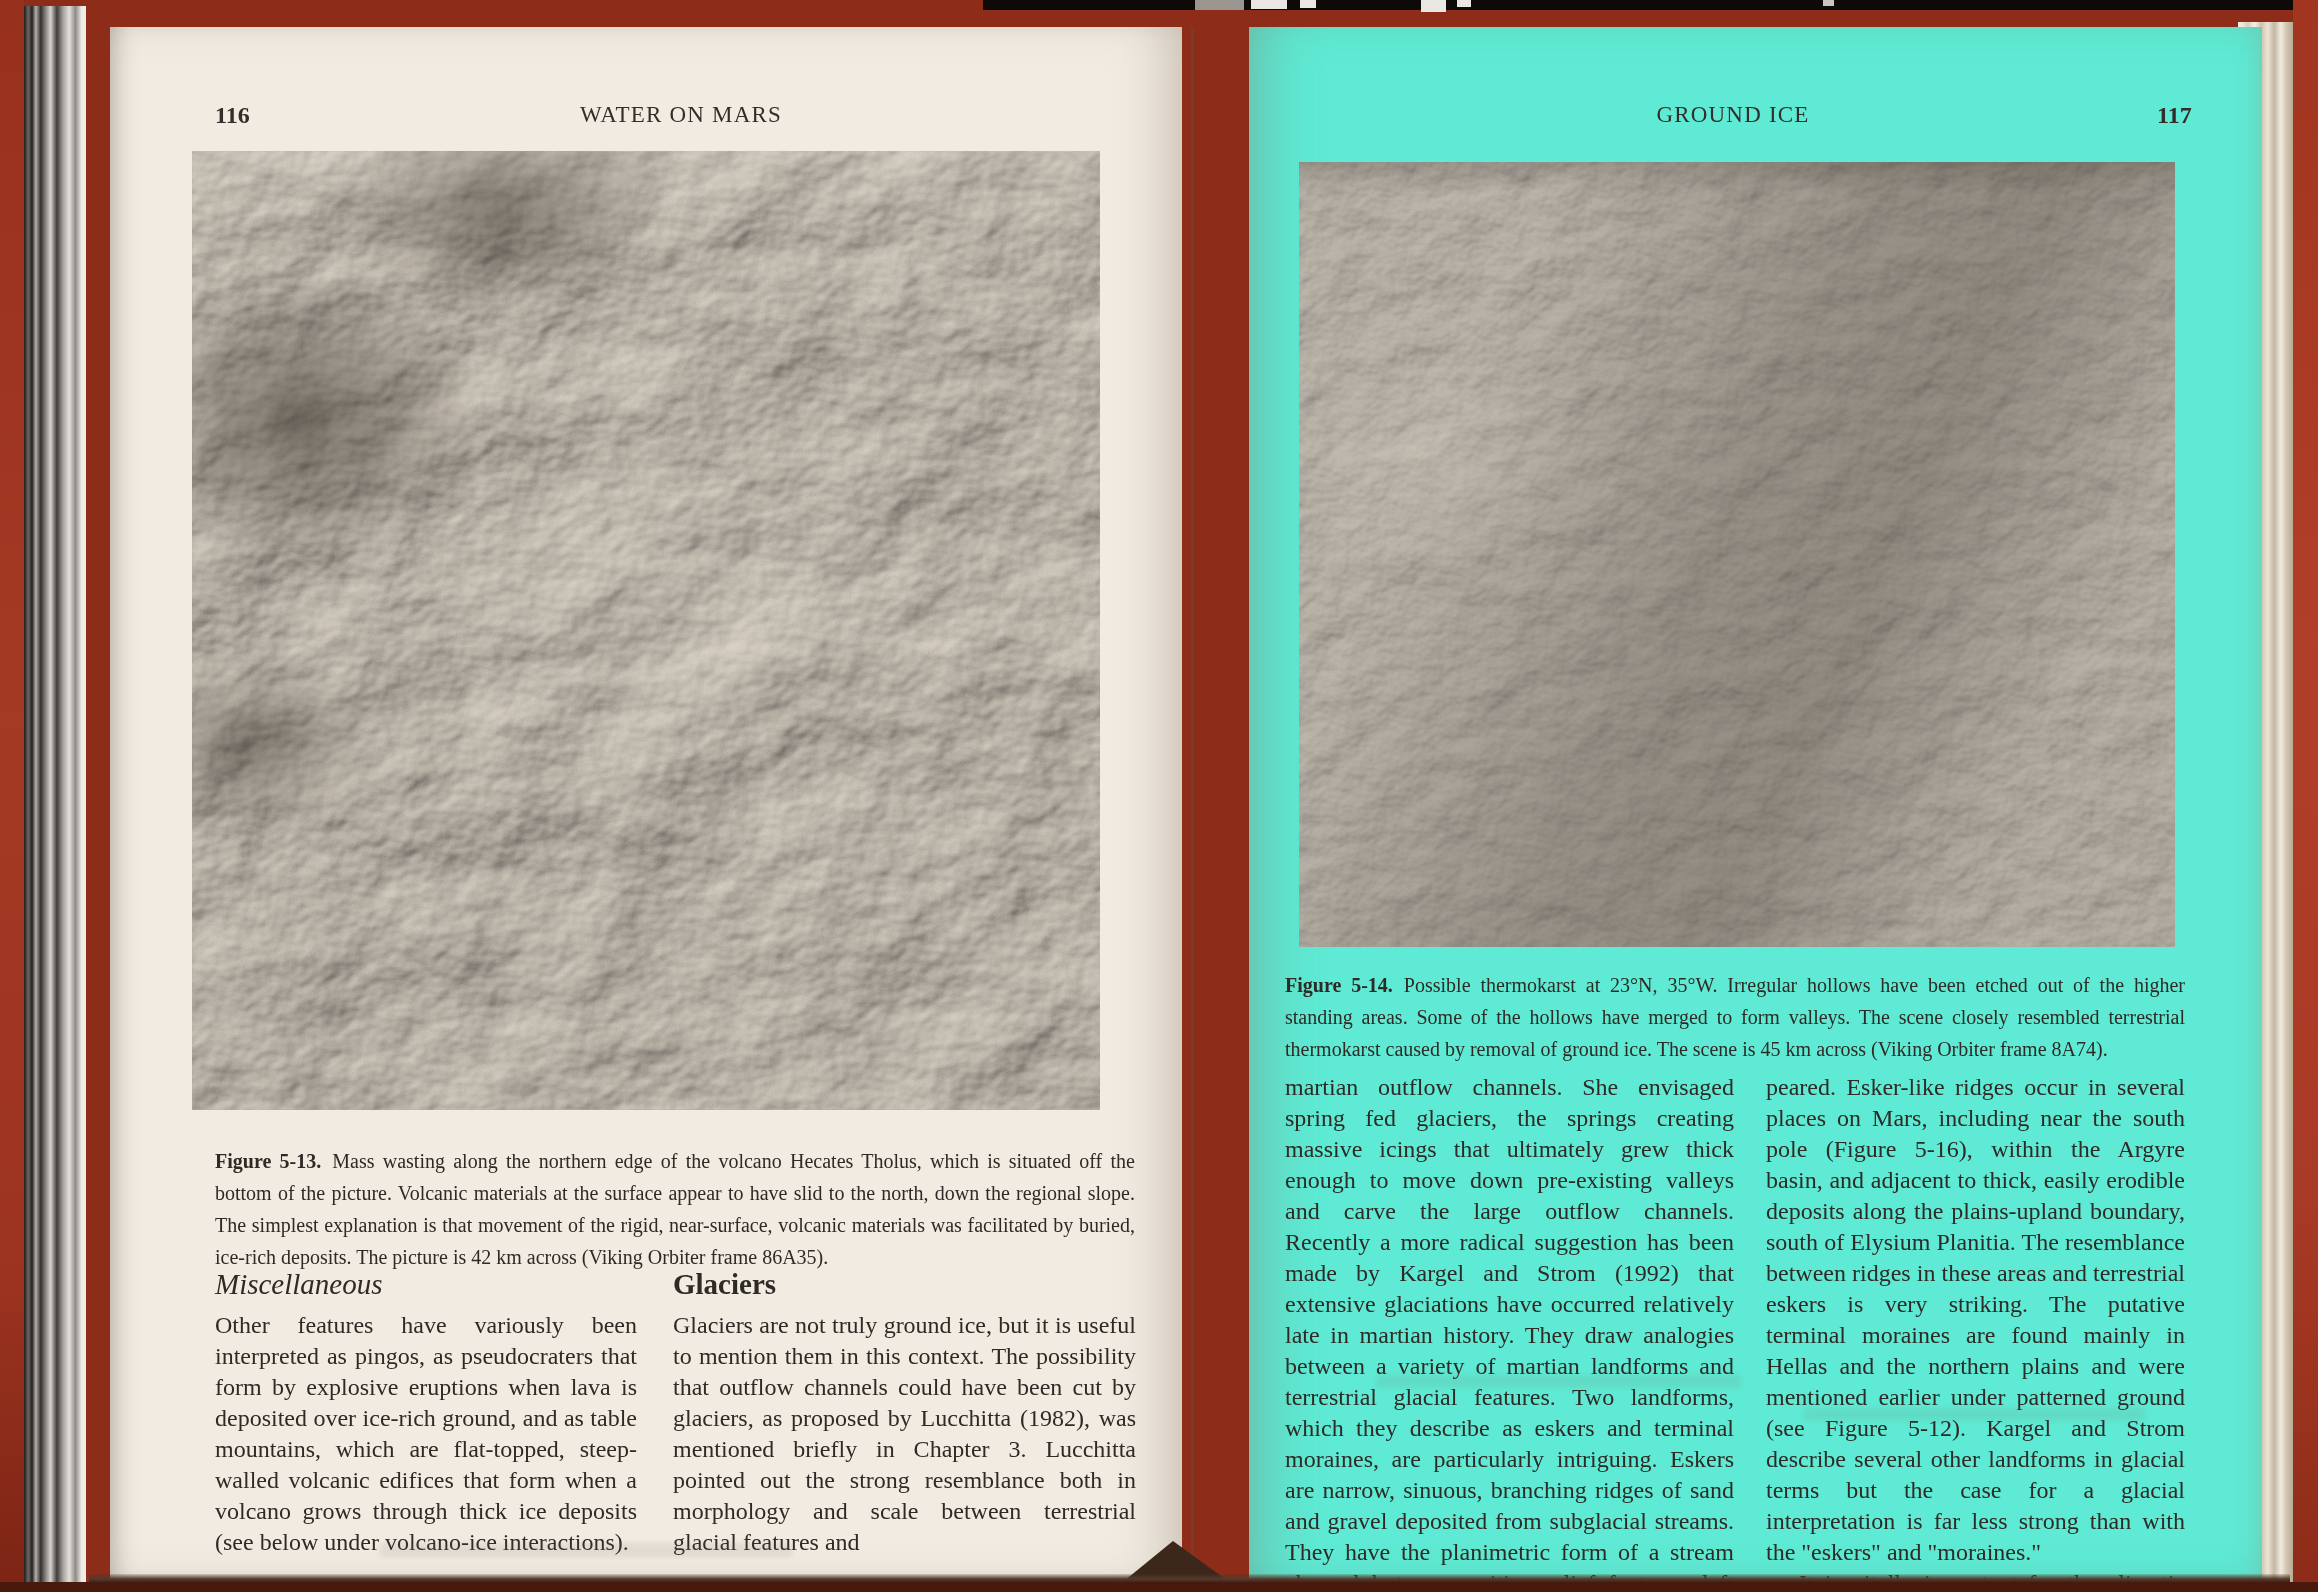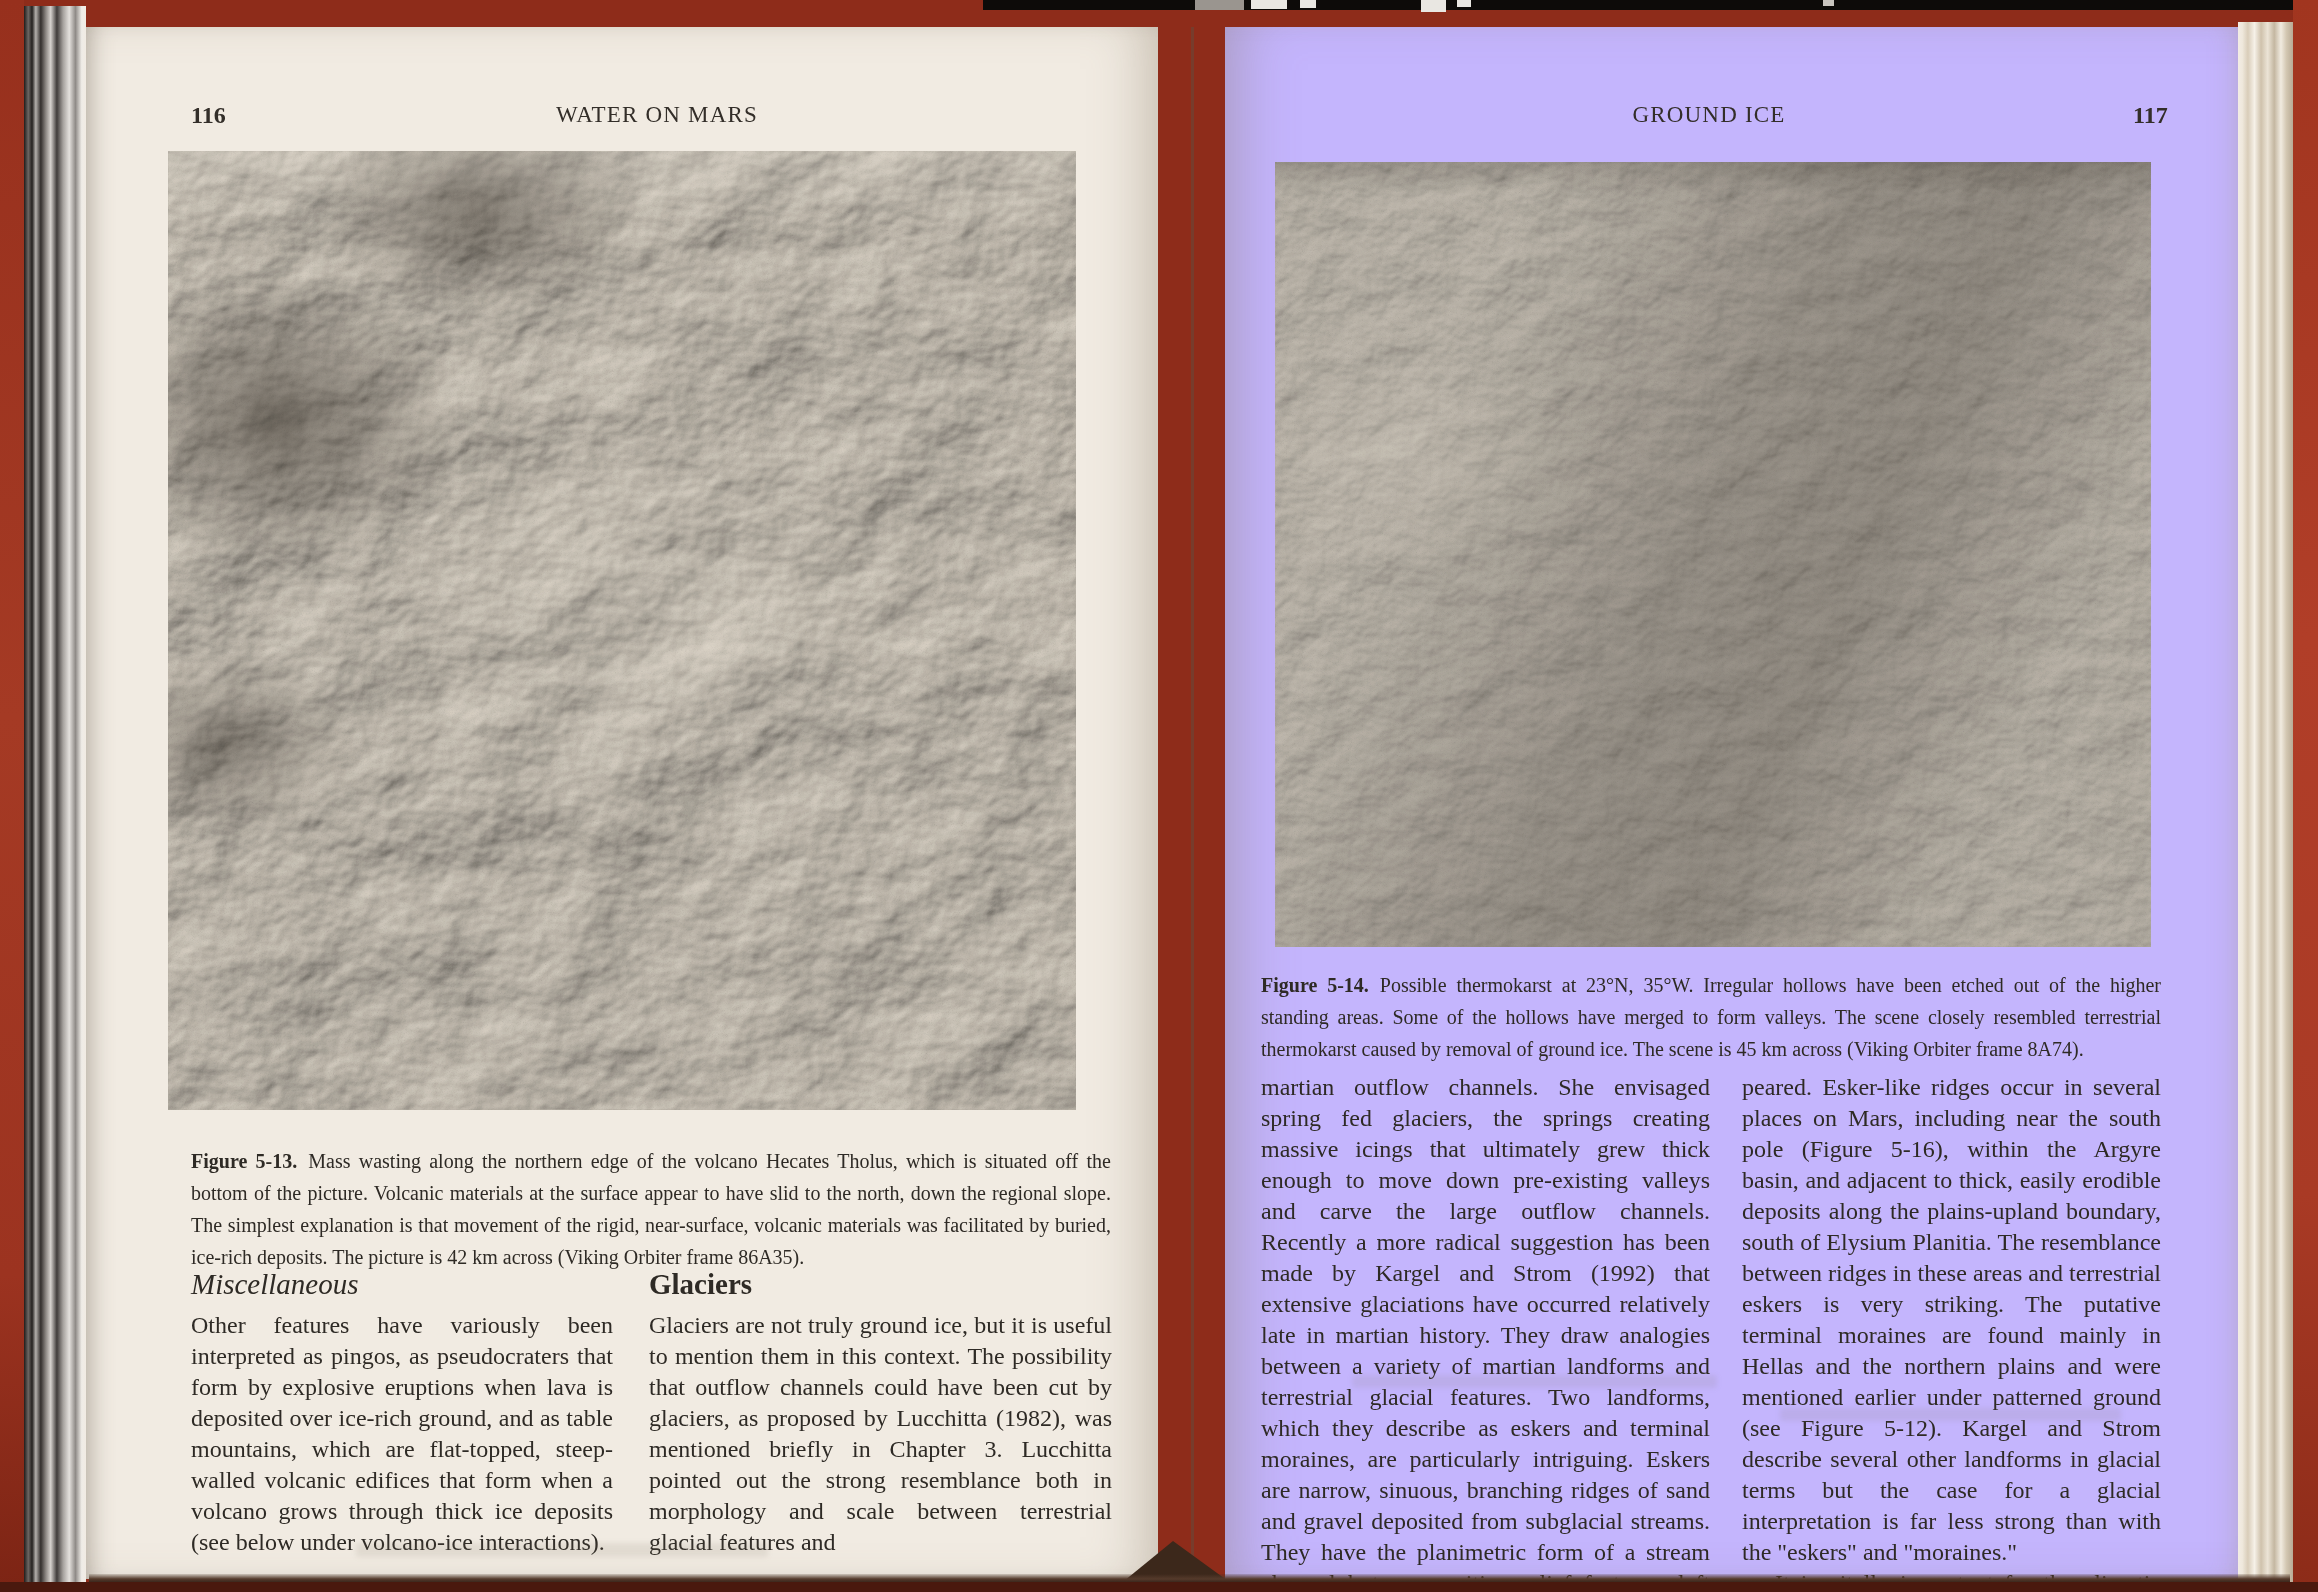--- a/index.html
+++ b/index.html
@@ -23,24 +23,24 @@
 
   
   .stack-left{position:absolute;left:24px;top:6.3px;width:62px;height:1576px;
     background:linear-gradient(90deg,#201c1a 0%,#6b6663 7%,#23201e 13%,#b4b0ac 19%,#332f2d 27%,
                #8a8581 35%,#d6d2ce 43%,#403c3a 53%,#a5a19d 63%,#e4e1dd 73%,#8f8b87 83%,#efece7 93%,#f1ebe3 100%);}
   .stack-right{position:absolute;left:2238px;top:22px;width:55px;height:1560px;
     background:linear-gradient(90deg,#f3ede5 0%,#efe8dc 8%,#d9cdb9 18%,#f6f1e8 30%,#cfc2ac 42%,
                #ece4d6 54%,#c4b7a1 66%,#f1ebe0 78%,#d3c7b2 88%,#b8ab96 100%);}
 
   
-  .page{position:absolute;top:27px;height:1552px;background:#f1ebe2;}
+  .page{position:absolute;top:27px;height:1552px;background:#f1ebe2;margin-left:24px;}
   .page.left{left:86px;width:1072px;
     box-shadow:inset 17.4px 0 24px -14.3px rgba(95,85,72,.45), inset -36px 0 55px -25px rgba(125,110,90,.38);}
-  .page.right{left:1225px;width:1013px;background:#c4b5fd;
+  .page.right{left:1225px;width:1013px;background:#5eead4;
     box-shadow:inset 40px 0 63px -32px rgba(125,110,90,.42), inset -17.4px 0 28.5px -17.4px rgba(150,135,110,.35);}
   .gutter{position:absolute;left:1157px;top:27px;width:67px;height:1552px;
     background:linear-gradient(90deg,#efe9e0 0%,#f7f3ec 18%,#ddd5c9 38%,#a89c8a 49%,#93877600 0,#93877 0),
                linear-gradient(90deg,#efe9e0 0%,#f8f4ed 20%,#d8cfc2 40%,#9c9080 50%,#c2b8a9 62%,#e9e2d8 82%,#f2ece4 100%);}
   .gutter-fold-line{position:absolute;left:1191px;top:27px;width:3.2px;height:1552px;background:rgba(90,80,66,.45);}
   .gutter-bottom-shadow{position:absolute;left:1124px;top:1541px;width:0;height:0;
     border-left:49px solid transparent;border-right:55px solid transparent;border-bottom:40px solid #3c281b;}
   .bottom-line{position:absolute;left:89px;top:1574px;width:2201px;height:11px;
     background:linear-gradient(180deg,rgba(60,40,28,.15) 0%,#553a2b 45%,#241610 100%);}
 

